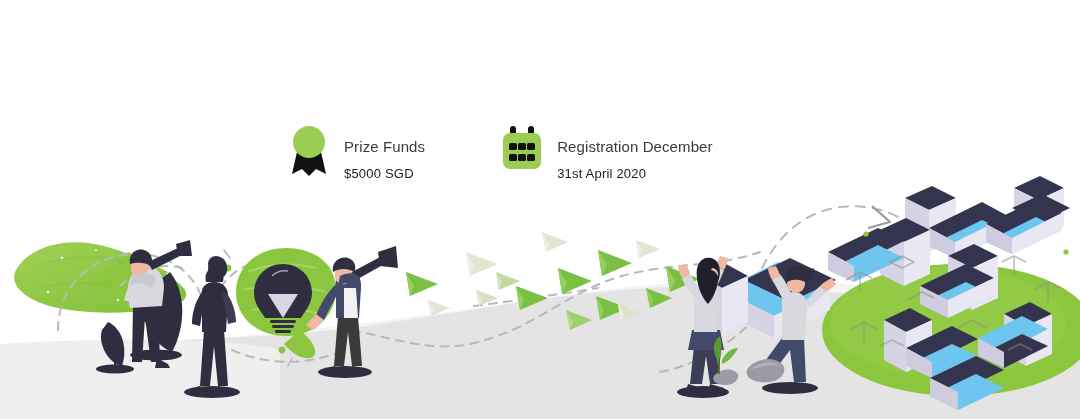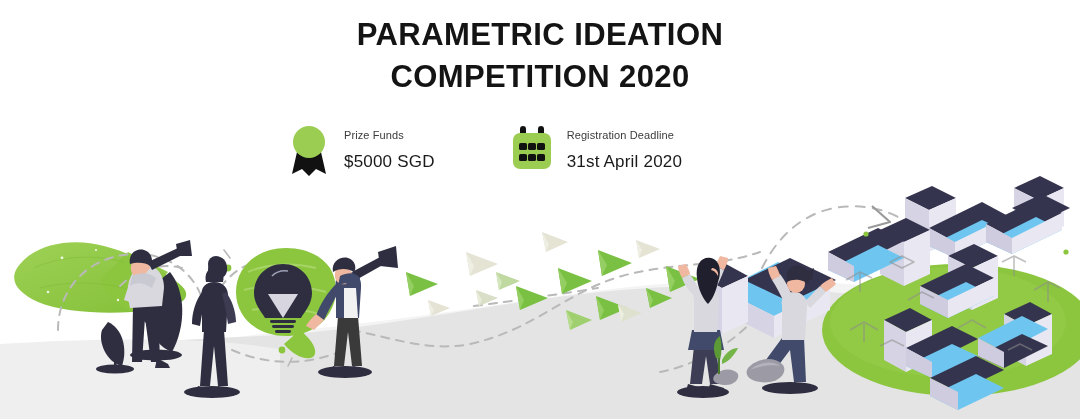--- a/index.html
+++ b/index.html
@@ -62,29 +62,30 @@
   .info-icon {
     width: 42px;
     height: 52px;
     flex: none;
     display: block;
   }
   .info-text {
     padding-top: 4px;
   }
   .info-label {
-    font-size: 11px;
+    font-size: 15px;
     line-height: 14px;
     color: #3b3b3b;
     letter-spacing: 0.1px;
     white-space: nowrap;
+    margin-top: 12px;
   }
   .info-value {
     margin-top: 8px;
-    font-size: 17px;
+    font-size: 13px;
     line-height: 23px;
     color: #1a1a1a;
     letter-spacing: 0.2px;
     white-space: nowrap;
   }
 </style>
 </head>
 <body>
 
 <div id="poster">
@@ -447,24 +448,20 @@
       </g>
 
       <g fill="#8cc63f">
         <circle cx="866" cy="234" r="2.6"></circle>
         <circle cx="1066" cy="252" r="2.6"></circle>
       </g>
 
     </g>
   </svg>
 
-  <div class="header">
-    <div class="title-line">PARAMETRIC IDEATION</div>
-    <div class="title-line">COMPETITION 2020</div>
-  </div>
 
   <div class="info-row">
 
     <div class="info-item">
       <svg class="info-icon" viewBox="0 0 42 52">
         <path d="M9,28 L4,50 L14,45 L21,52 L21,32 Z" fill="#111111"></path>
         <path d="M33,28 L38,50 L28,45 L21,52 L21,32 Z" fill="#111111"></path>
         <circle cx="21" cy="18" r="16" fill="#9bcd52"></circle>
       </svg>
       <div class="info-text">
@@ -481,20 +478,20 @@
         <g fill="#111111">
           <rect x="8" y="19" width="8" height="7" rx="1.6"></rect>
           <rect x="17" y="19" width="8" height="7" rx="1.6"></rect>
           <rect x="26" y="19" width="8" height="7" rx="1.6"></rect>
           <rect x="8" y="30" width="8" height="7" rx="1.6"></rect>
           <rect x="17" y="30" width="8" height="7" rx="1.6"></rect>
           <rect x="26" y="30" width="8" height="7" rx="1.6"></rect>
         </g>
       </svg>
       <div class="info-text">
-        <div class="info-label">Registration Deadline</div>
+        <div class="info-label">Registration December</div>
         <div class="info-value">31st April 2020</div>
       </div>
     </div>
 
   </div>
 
 </div>
 
 </body></html>

